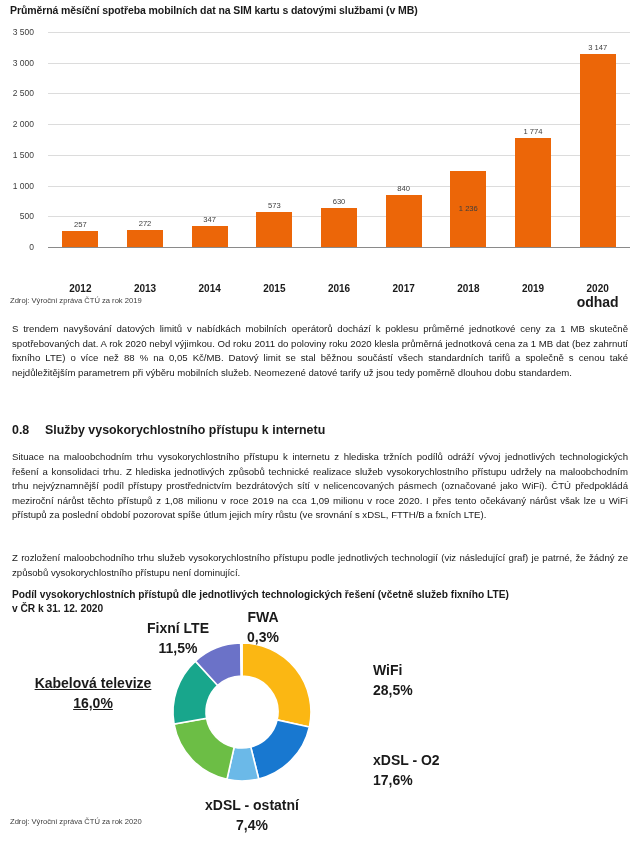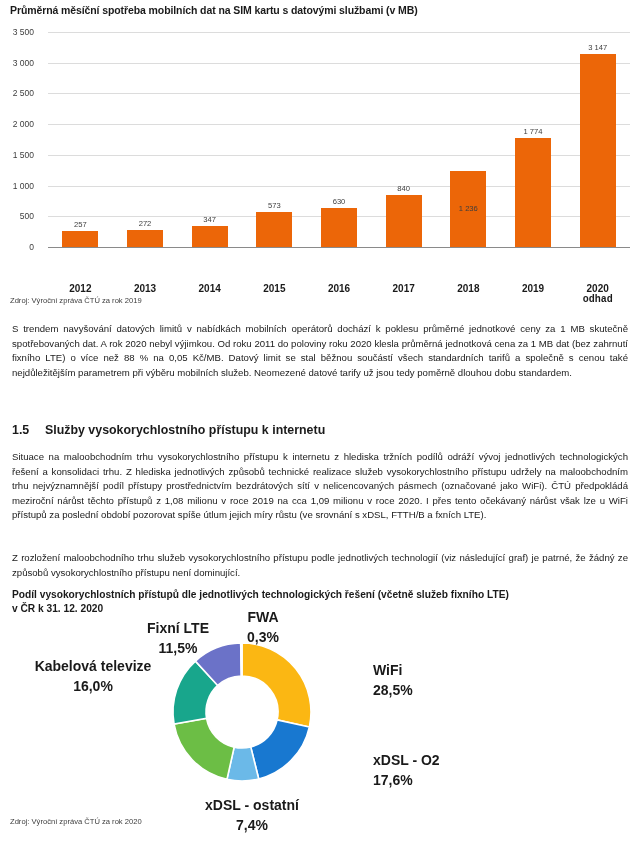--- a/index.html
+++ b/index.html
@@ -25,21 +25,21 @@
   }
   .bar{position:absolute;bottom:0;background:#EC6608;}
   .barlabel{
     position:absolute;text-align:center;font-size:7.6px;color:#3d3d3d;
     white-space:nowrap;
   }
   .xtick{
     position:absolute;top:251px;text-align:center;
     font-size:10px;font-weight:bold;color:#1a1a1a;
   }
-  .xtick small{display:block;font-size:10px;font-weight:bold;font-family:Liberation Mono, monospace;}
+  .xtick small{display:block;font-size:14px;font-weight:bold;}
   .source{
     position:absolute;left:10px;font-size:7.6px;color:#3d3d3d;
   }
 
   
   .para{
     position:absolute;left:12px;width:616px;
     font-size:9.6px;line-height:14.6px;text-align:justify;color:#1a1a1a;
   }
   .h2{
@@ -113,21 +113,21 @@
         <div class="bar" style="left: 531.667px; width: 36px; height: 193.316px; background: rgb(236, 102, 8);"></div>
         <div class="barlabel" style="left: 519.667px; width: 60px; top: 10.6843px;">3 147</div>
         <div class="xtick" style="left: 515.667px; width: 68px;">2020<small>odhad</small></div>
       </div>
     <div class="source" id="bar-source" style="top:296px;">Zdroj: Výroční zpráva ČTÚ za rok 2019</div>
   </div>
 
   <div class="para" style="top:322px;">S trendem navyšování datových limitů v nabídkách mobilních operátorů dochází k poklesu průměrné jednotkové ceny za 1 MB skutečně spotřebovaných dat. A rok 2020 nebyl výjimkou. Od roku 2011 do poloviny roku 2020 klesla průměrná jednotková cena za 1 MB dat (bez zahrnutí fixního LTE) o více než 88 % na 0,05 Kč/MB. Datový limit se stal běžnou součástí všech standardních tarifů a společně s cenou také nejdůležitějším parametrem při výběru mobilních služeb. Neomezené datové tarify už jsou tedy poměrně dlouhou dobu standardem.</div>
 
   <div class="h2" style="top:423px;">
-    <span class="num">1.5</span><span>Služby vysokorychlostního přístupu k internetu</span>
+    <span class="num">0.8</span><span>Služby vysokorychlostního přístupu k internetu</span>
   </div>
 
   <div class="para" style="top:450px;">Situace na maloobchodním trhu vysokorychlostního přístupu k internetu z hlediska tržních podílů odráží vývoj jednotlivých technologických řešení a konsolidaci trhu. Z hlediska jednotlivých způsobů technické realizace služeb vysokorychlostního přístupu udržely na maloobchodním trhu nejvýznamnější podíl přístupy prostřednictvím bezdrátových sítí v nelicencovaných pásmech (označované jako WiFi). ČTÚ předpokládá meziroční nárůst těchto přístupů z 1,08 milionu v roce 2019 na cca 1,09 milionu v roce 2020. I přes tento očekávaný nárůst však lze u WiFi přístupů za poslední období pozorovat spíše útlum jejich míry růstu (ve srovnání s xDSL, FTTH/B a fxních LTE).</div>
 
   <div class="para" style="top:551px;">Z rozložení maloobchodního trhu služeb vysokorychlostního přístupu podle jednotlivých technologií (viz následující graf) je patrné, že žádný ze způsobů vysokorychlostního přístupu není dominující.</div>
 
   <div class="subtitle" style="top:588px;">
     <span>Podíl vysokorychlostních přístupů dle jednotlivých technologických řešení (včetně služeb fixního LTE)</span><br>
     <span>v ČR k 31. 12. 2020</span>
   </div>
@@ -142,21 +142,21 @@
         <path d="M 195.4020362396493 49.111594902286015 A 69 69 0 0 1 240.69945765963683 31.01225768572418 L 241.3214561702453 64.00639531429087 A 36 36 0 0 0 217.6880189076431 73.44952777510575 Z" fill="#6B72C8" stroke="#ffffff" stroke-width="1.6"></path>
         <path d="M 240.69945765963683 31.01225768572418 A 69 69 0 0 1 242 31 L 242 64 A 36 36 0 0 0 241.3214561702453 64.00639531429087 Z" fill="#FBB713" stroke="#ffffff" stroke-width="1.6"></path>
       </svg>
     <div class="source" id="donut-source" style="top:205px;text-align:center;">Zdroj: Výroční zpráva ČTÚ za rok 2020</div>
   <div class="dlabel right" style="left: 373px; top: 48px;">WiFi
 28,5%</div>
       <div class="dlabel right" style="left: 373px; top: 138px;">xDSL - O2
 17,6%</div>
       <div class="dlabel center" style="left: 187px; top: 183px; width: 130px;">xDSL - ostatní
 7,4%</div>
-      <div class="dlabel center" style="left: 33px; top: 44px; width: 120px;">Kabelová televize
+      <div class="dlabel center" style="left: 33px; top: 61px; width: 120px; text-decoration: underline;">Kabelová televize
 16,0%</div>
       <div class="dlabel center" style="left: 128px; top: 6px; width: 100px;">Fixní LTE
 11,5%</div>
       <div class="dlabel center" style="left: 228px; top: -5px; width: 70px;">FWA
 0,3%</div>
     </div>
 
 </div>
 
 </body></html>

